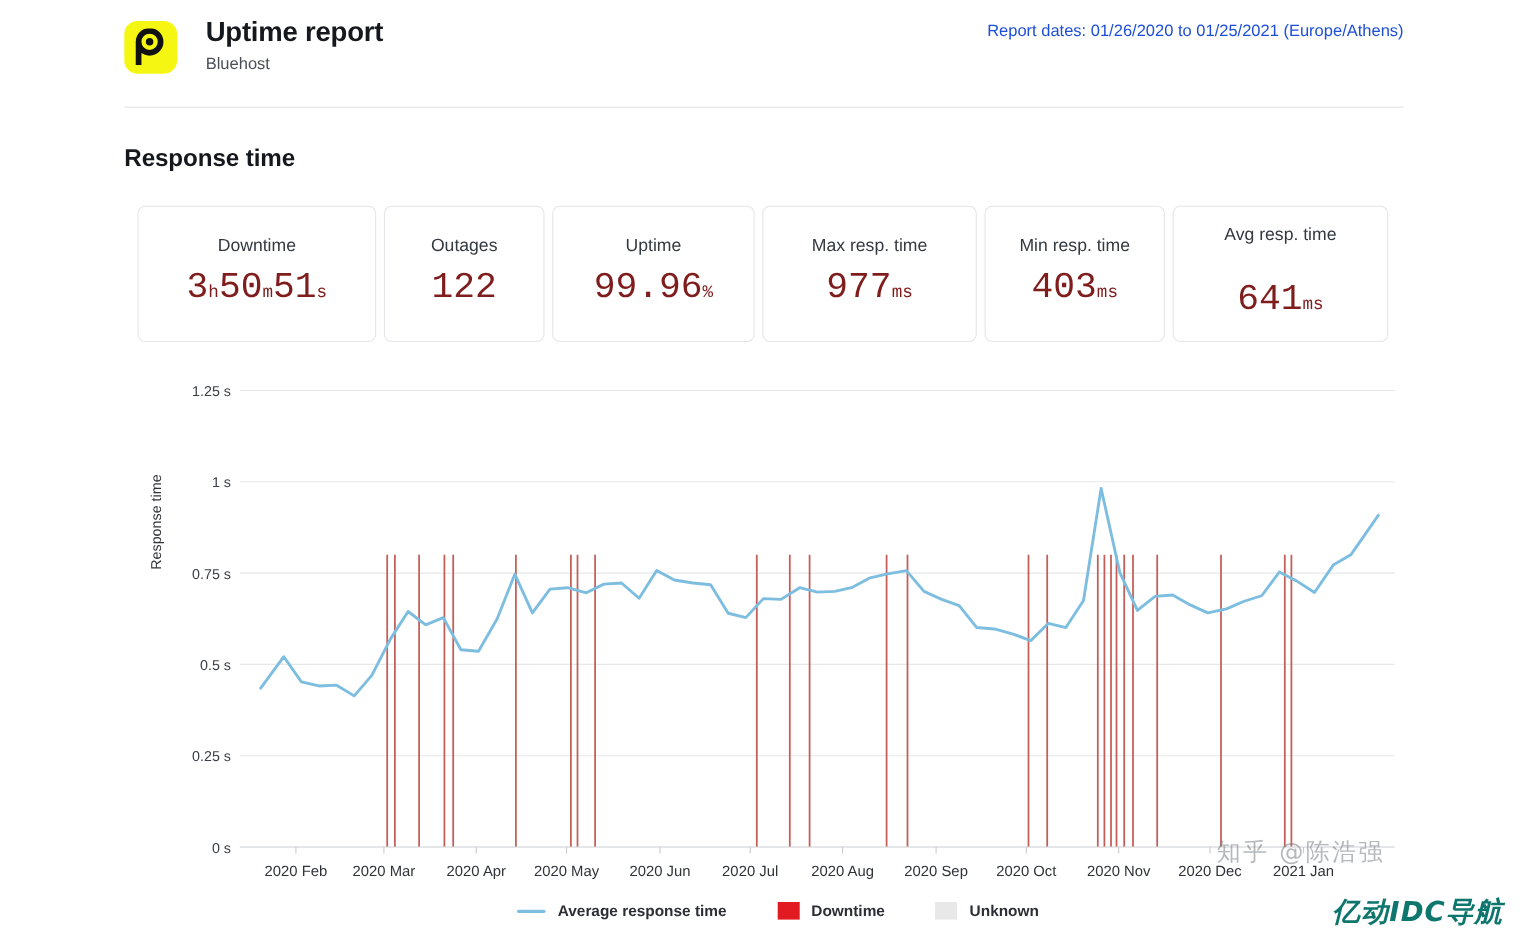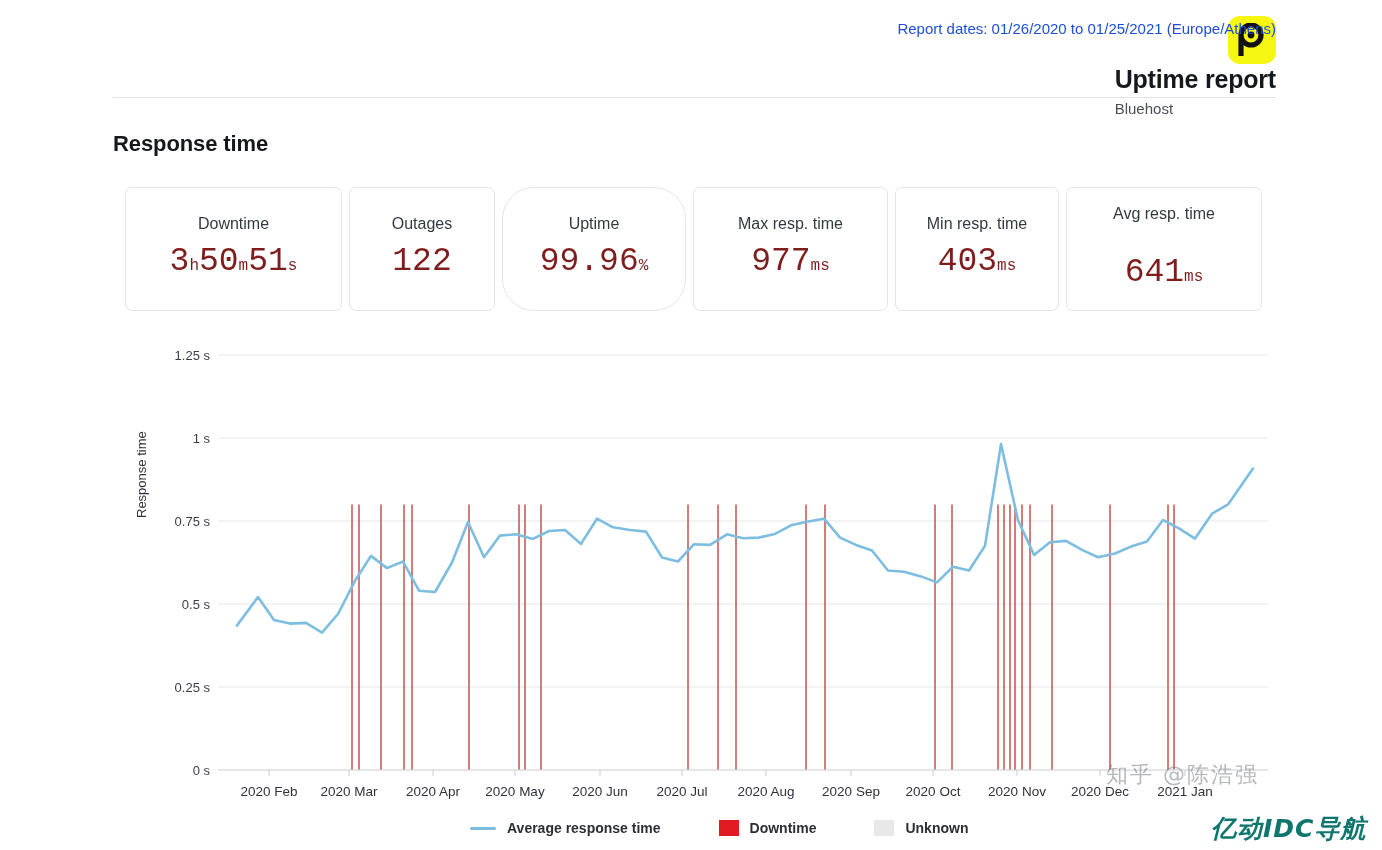--- a/index.html
+++ b/index.html
@@ -10,21 +10,21 @@
     font-family: "Liberation Sans", sans-serif;
     color: #1f2125;
     overflow: hidden;
   }
   .page { position: relative; width: 1382px; height: 850px; background:#fff; }
 
   
   .header {
     position: absolute; left: 113px; top: 0px; width: 1163px; height: 98px;
   }
-  .header-inner { display: flex; align-items: flex-end; padding-top: 14px; flex-direction: column; }
+  .header-inner { display: flex; align-items: center; padding-top: 14px; }
   .logo {
     width: 48px; height: 48px; border-radius: 12px;
     background: #f6f613; display: flex; align-items: center; justify-content: center;
     flex: none; margin-top: 2px;
   }
   .logo svg { display:block; }
   .title-wrap { margin-left: 26px; }
   .app-title {
     font-size: 25px; font-weight: bold; letter-spacing: -0.2px;
     line-height: 30px; color: #15181c; margin: 0; white-space: nowrap;
@@ -61,37 +61,37 @@
     font-size: 16px; color: #333940; line-height: 20px; margin-bottom: 10px;
   }
   .card-value {
     font-size: 33px; color: #7f1d1d; line-height: 36px;
     font-weight: 400; white-space: nowrap; font-family: Liberation Mono, monospace;
   }
   .card-value .unit { font-size: 16px; }
 
   .card.w1 { width: 217px; }
   .card.w2 { width: 146px; }
-  .card.w3 { width: 184px; border-radius: 32px; }
+  .card.w3 { width: 184px; }
   .card.w4 { width: 195px; }
   .card.w5 { width: 164px; }
   .card.w6 { width: 196px; gap: 21px; }
   .chart-svg { display: block; }
 
   .y-axis-title {
     position: absolute; left: 134px; top: 518px;
     font-size: 13px; color: #2f3339;
     transform: rotate(-90deg); transform-origin: left top;
     white-space: nowrap;
   }
 
   
   .legend {
     position: absolute; left: 470px; top: 820px;
-    display: flex; align-items: center; gap: 12px;
+    display: flex; align-items: center; gap: 0px;
     font-size: 14px; font-weight: bold; color: #2b2f35;
   }
   .legend-item { display: flex; align-items: center; margin-right: 46px; }
   .legend-line {
     width: 26px; height: 3px; background: #7cbde0; border-radius: 2px;
     margin-right: 11px;
   }
   .legend-sq { width: 20px; height: 16px; margin-right: 11px; }
   .legend-sq.down { background: #e21b22; }
   .legend-sq.unknown { background: #e8e8e8; }

